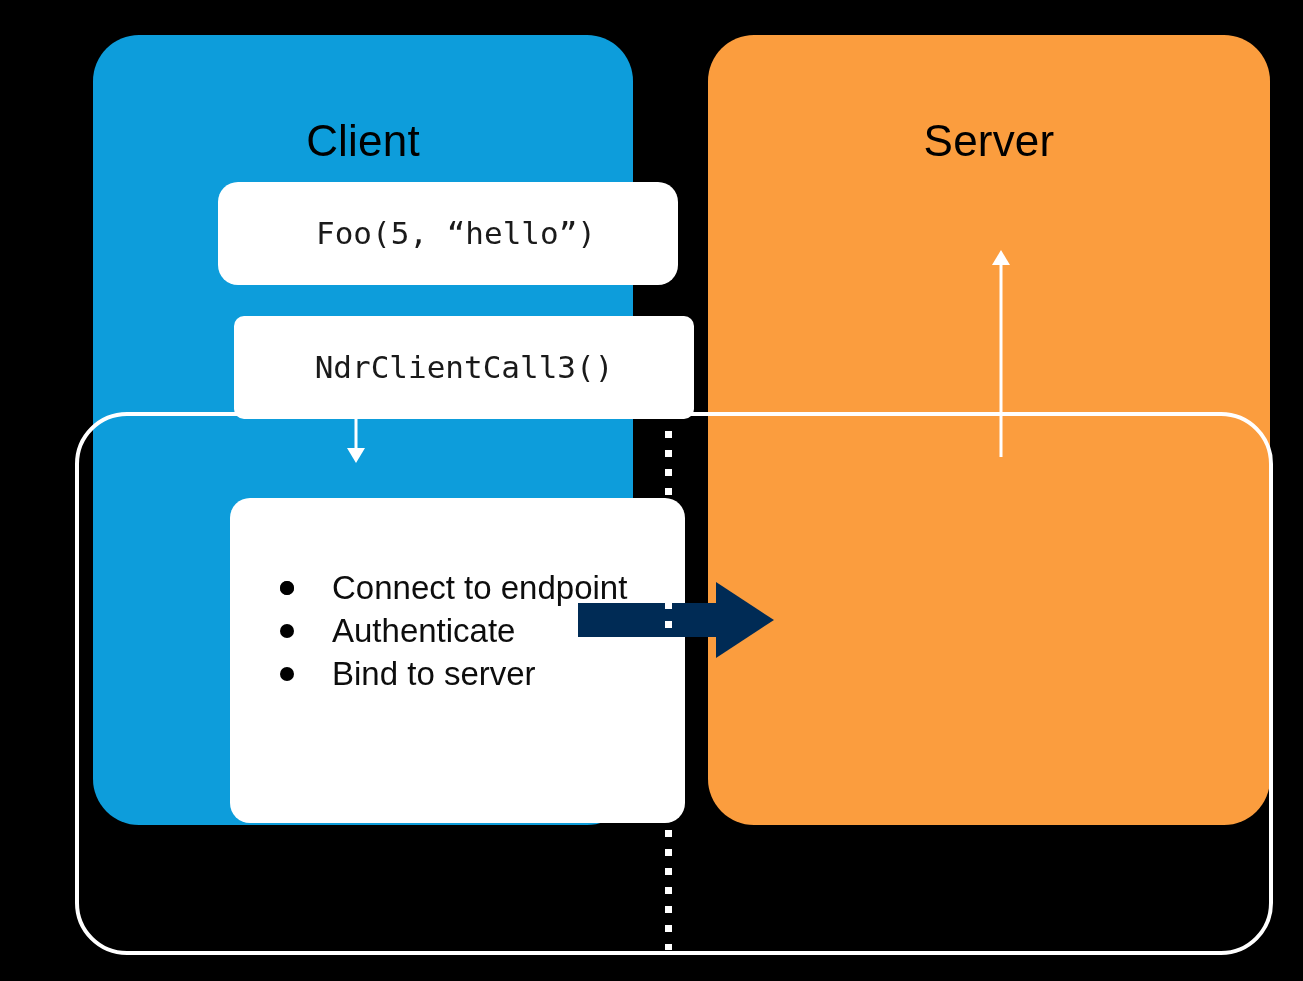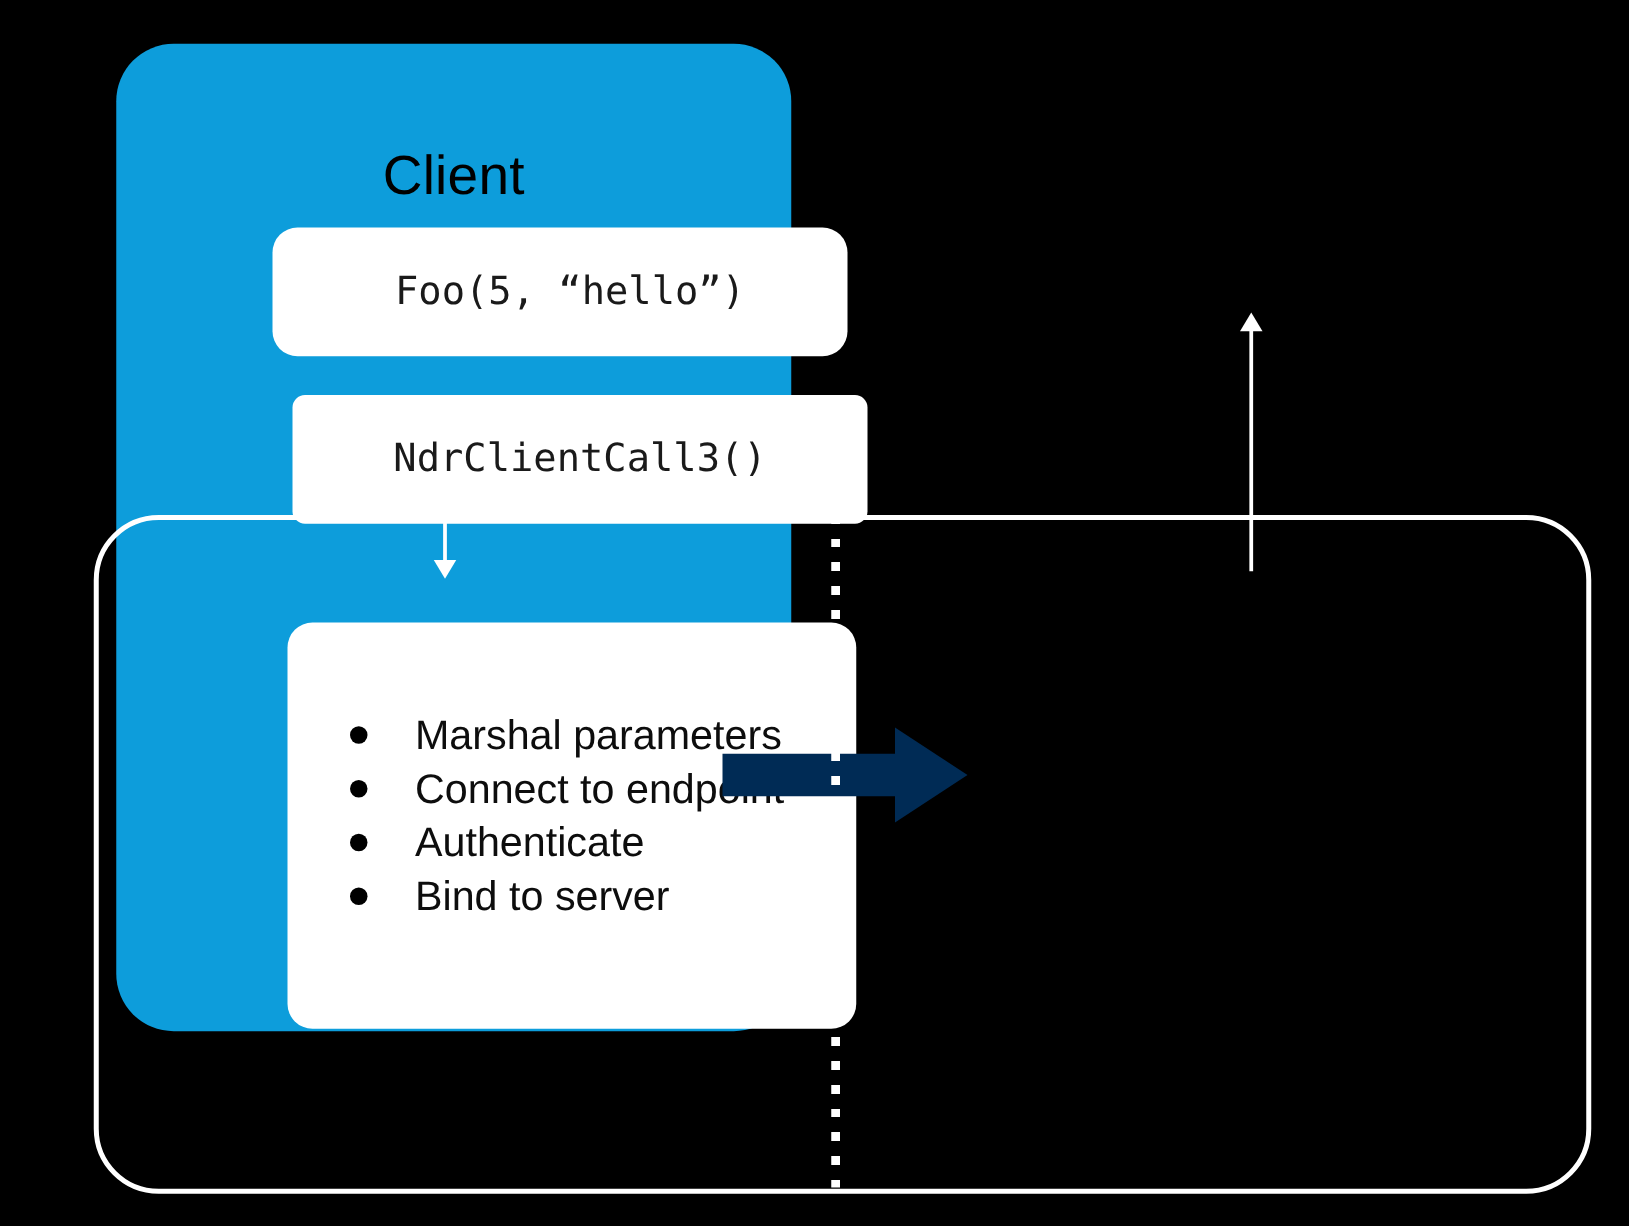--- a/index.html
+++ b/index.html
@@ -86,38 +86,41 @@
     </div>
 
     <div class="card" id="client-ndr-box">
       <div class="code">NdrClientCall3()</div>
     </div>
 
     <div class="card" id="client-steps-box">
       <ul class="bullets">
         <li>
           <span class="dot"></span>
-          <span>Marshal parameters</span>
         </li>
         <li>
           <span class="dot"></span>
           <span>Connect to endpoint</span>
         </li>
         <li>
           <span class="dot"></span>
           <span>Authenticate</span>
         </li>
         <li>
           <span class="dot"></span>
           <span>Bind to server</span>
         </li>
       </ul>
     </div>
   </div>
 
+  <div class="panel" id="server-panel">
+    <div class="panel-title">Server</div>
+
+  </div>
 
   <div class="thin-arrow down" id="arrow-foo-to-ndr">
     <div class="shaft"></div>
     <div class="head"></div>
   </div>
 
   <div class="thin-arrow down" id="arrow-ndr-to-runtime">
     <div class="shaft"></div>
     <div class="head"></div>
   </div>

